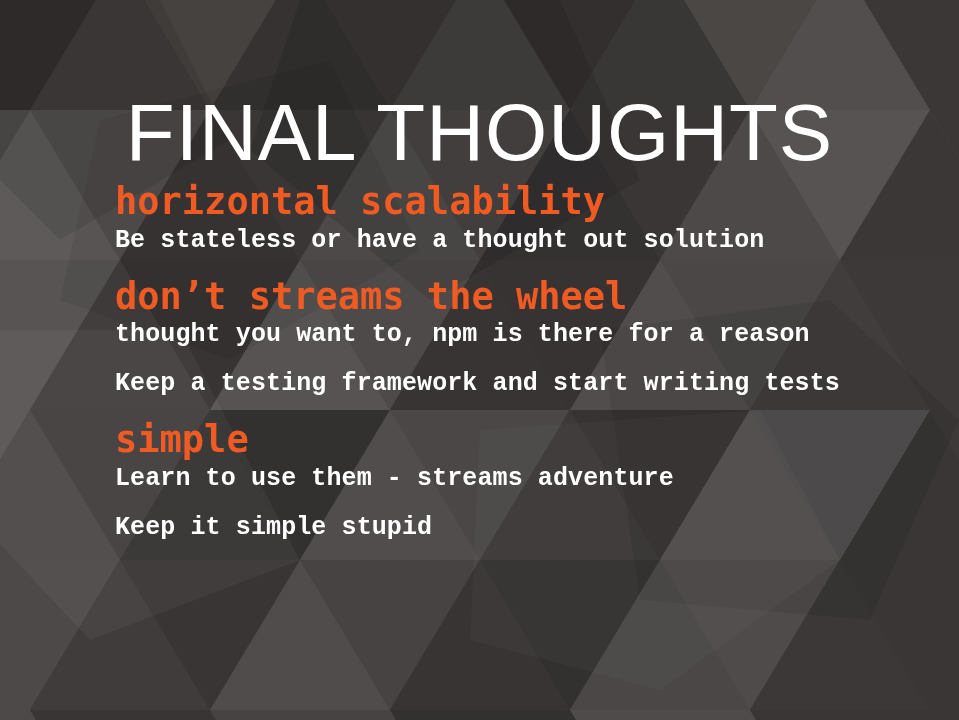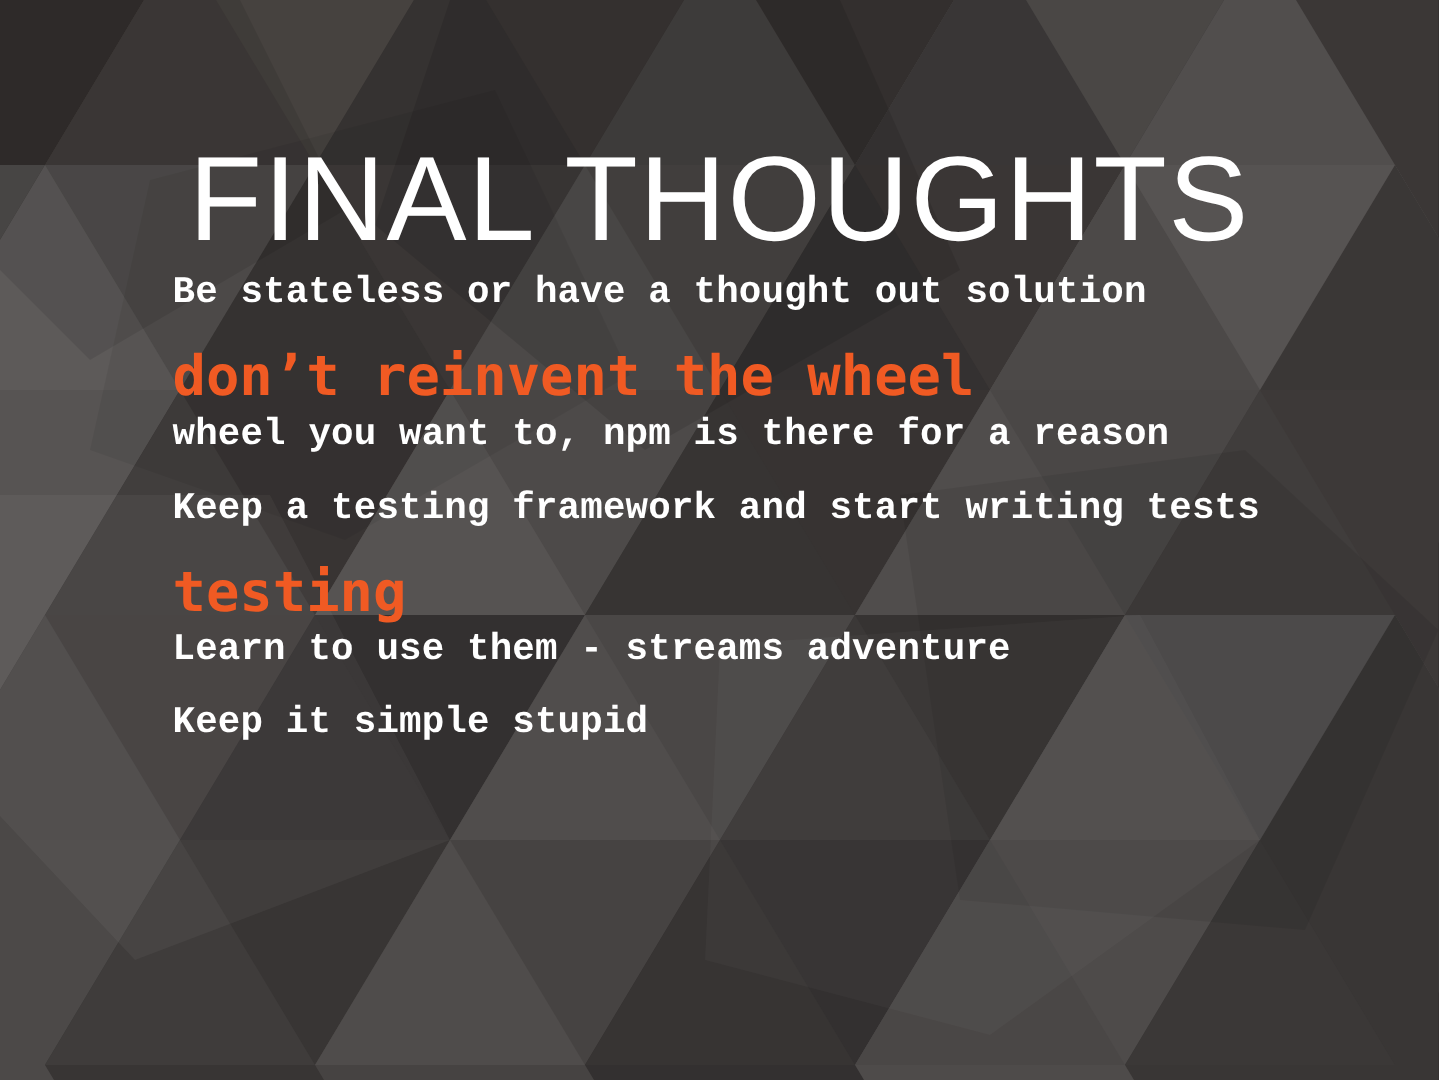--- a/index.html
+++ b/index.html
@@ -153,34 +153,35 @@
     <polygon points="0,0 160,0 230,140 60,240 -60,120" fill="#000000" opacity="0.09"></polygon>
   </svg>
 
   <div id="content">
 
     <h1 id="slide-title">FINAL THOUGHTS</h1>
 
     <div id="points">
 
       <div class="point">
+        <div class="point-heading">horizontal scalability</div>
         <div class="point-subtitle">Be stateless or have a thought out solution</div>
       </div>
 
       <div class="point">
-        <div class="point-heading">don’t reinvent the wheel</div>
-        <div class="point-subtitle">wheel you want to, npm is there for a reason</div>
+        <div class="point-heading">don’t streams the wheel</div>
+        <div class="point-subtitle">thought you want to, npm is there for a reason</div>
       </div>
 
       <div class="point">
         <div class="point-subtitle">Keep a testing framework and start writing tests</div>
       </div>
 
       <div class="point">
-        <div class="point-heading">testing</div>
+        <div class="point-heading">simple</div>
         <div class="point-subtitle">Learn to use them - streams adventure</div>
       </div>
 
       <div class="point">
         <div class="point-subtitle">Keep it simple stupid</div>
       </div>
 
     </div>
   </div>
 </div>

